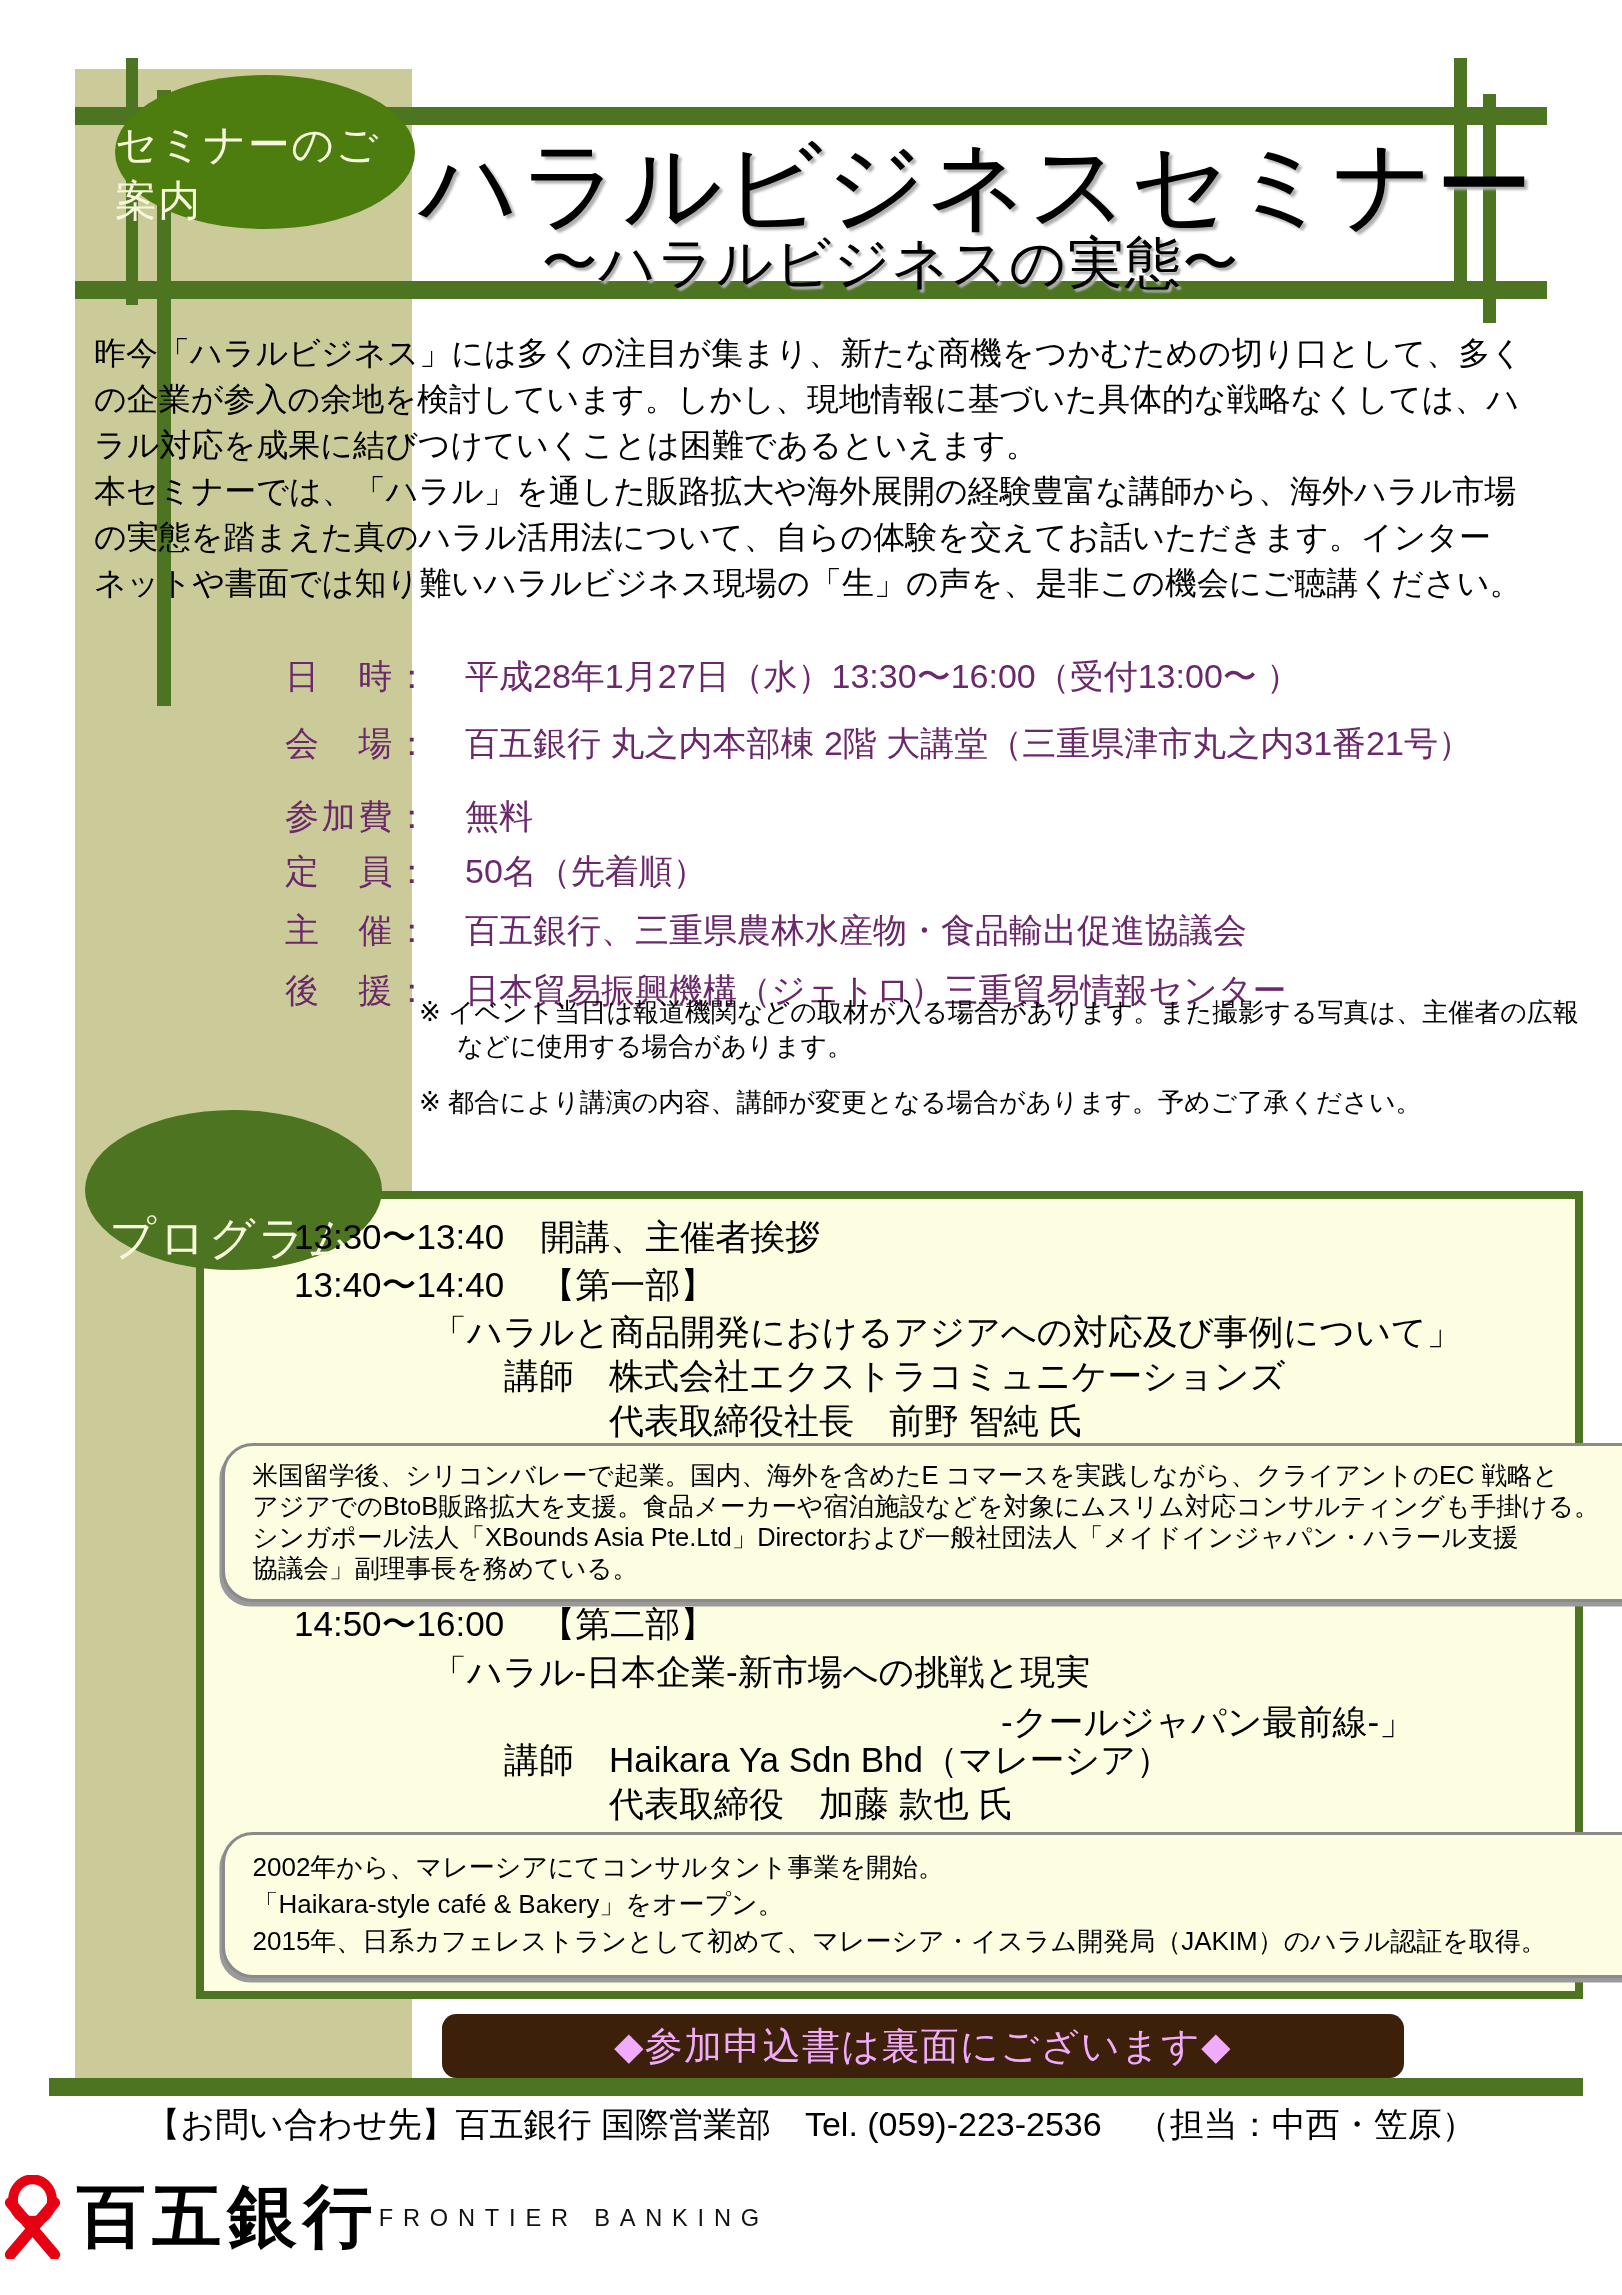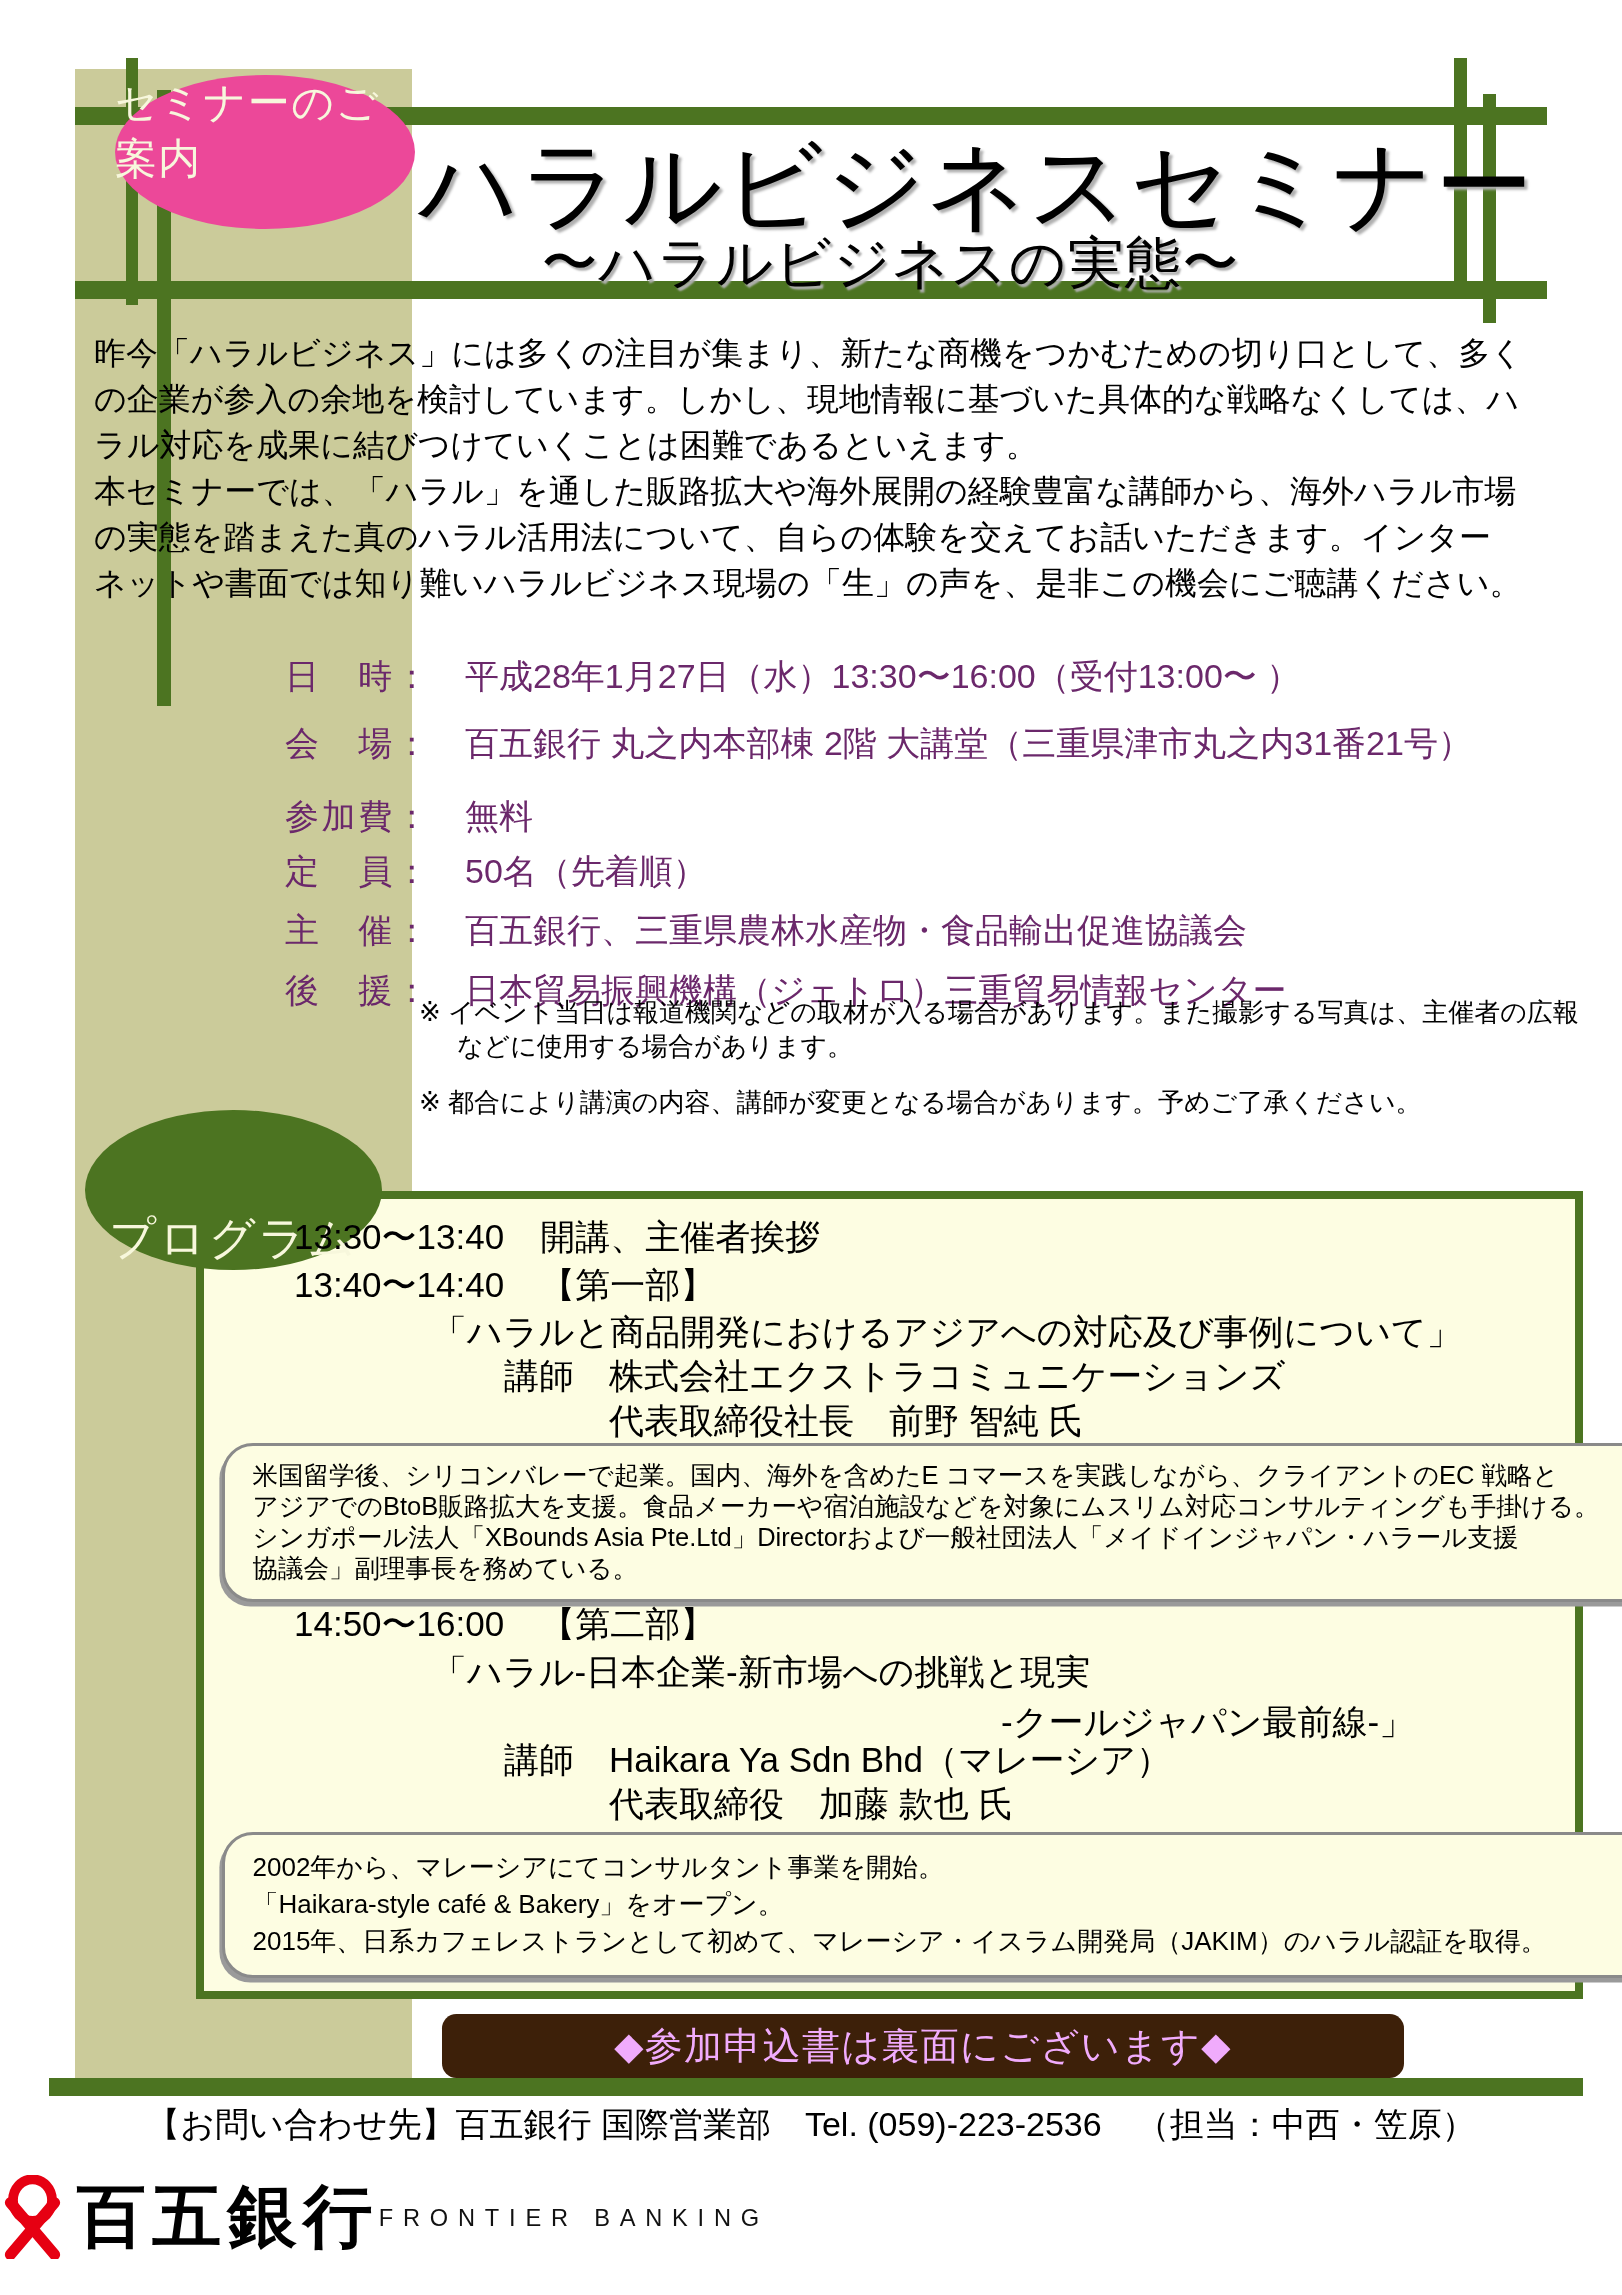--- a/index.html
+++ b/index.html
@@ -17,22 +17,22 @@
   .gbar{position:absolute;background:#4C7421;z-index:2;}
   .bar-a{left:75px;top:107px;width:1472px;height:17.7px;}
   .bar-b{left:75px;top:281px;width:1472px;height:17.7px;}
   .v1{left:126px;top:58px;width:12.4px;height:247px;}
   .v2{left:157px;top:90px;width:13.7px;height:616px;}
   .vr1{left:1454px;top:58px;width:13px;height:241px;}
   .vr2{left:1483px;top:94px;width:13px;height:229px;}
   
   .badge-oval{
     position:absolute;left:115px;top:75px;width:300px;height:154px;
-    background:#ec4899;border-radius:50%;z-index:4;
-    display:flex;align-items:flex-start;justify-content:center;
+    background:#4d7c0f;border-radius:50%;z-index:4;
+    display:flex;align-items:flex-end;justify-content:center;
   }
   .badge-oval span{color:#F7F7DC;font-size:42px;letter-spacing:1.3px;}
   .page-title{
     position:absolute;left:419px;top:121px;width:995px;z-index:5;
     text-align:center;font-size:98px;letter-spacing:1.3px;
     text-shadow:3.3px 3.3px 2.6px #b0b0b0;white-space:nowrap;
   }
   .page-subtitle{
     position:absolute;left:393px;top:226px;width:995px;z-index:5;
     text-align:center;font-size:56px;letter-spacing:1.3px;

